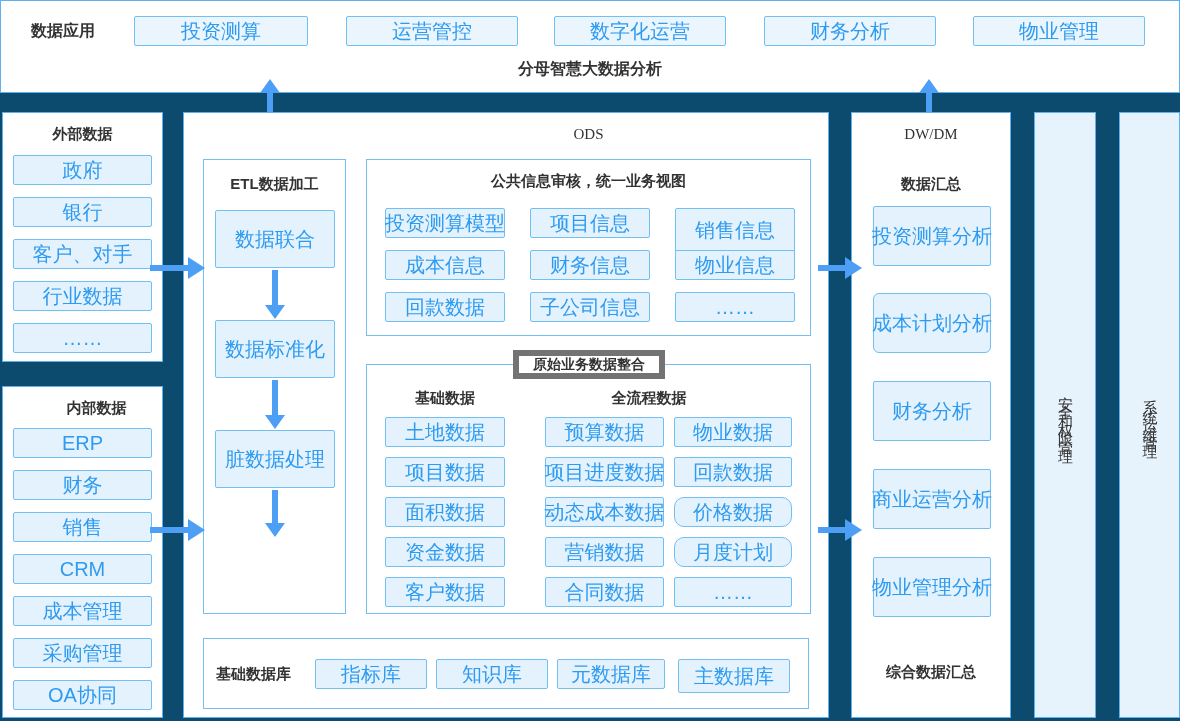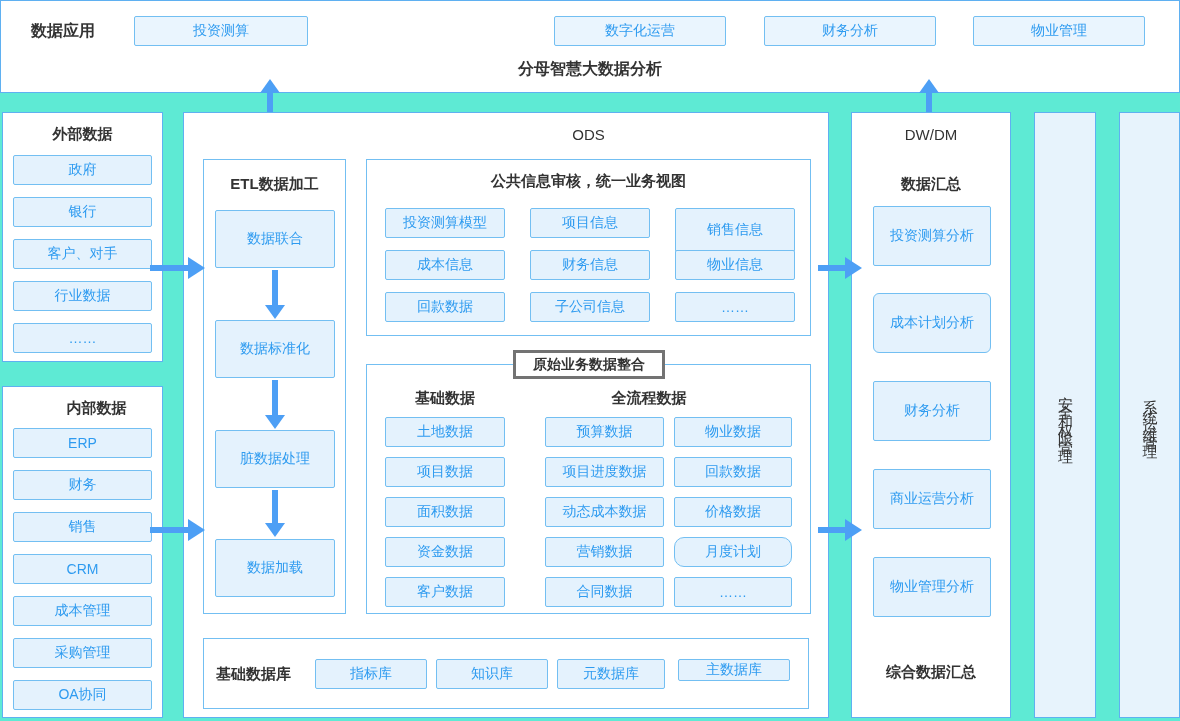--- a/index.html
+++ b/index.html
@@ -1,65 +1,68 @@
 <!DOCTYPE html>
 <html><head>
 <meta charset="utf-8">
 <style>
   * { margin:0; padding:0; box-sizing:border-box; }
   html,body { background:#000; }
   body { font-family:"Liberation Sans","DejaVu Sans",sans-serif; }
   .canvas {
-    position:relative; width:1180px; height:721px; background:#5eead4; overflow:hidden;
+    position:relative; width:1180px; height:721px; background:#0c4a6e; overflow:hidden;
   }
   .panel {
     position:absolute; background:#fff; border:1px solid #5FB0F1;
   }
   .bar {
     position:absolute; background:#E7F3FC; border:1px solid #5FB0F1;
     display:flex; align-items:center; justify-content:center;
   }
   .bar .vtext {
     writing-mode:vertical-rl; letter-spacing:9px; font-size:15px; color:#333;
   }
   .chip {
     position:absolute; background:#E4F2FD; border:1px solid #73BFF2; color:#2E9BF0;
-    font-size:14px; display:flex; align-items:center; justify-content:center;
+    font-size:20px; display:flex; align-items:center; justify-content:center;
     border-radius:2px; white-space:nowrap;
   }
   .chip.lite { background:#EAF5FE; }
   .subbox {
     position:absolute; background:#fff; border:1px solid #73BFF2;
   }
   .heading { position:absolute; color:#333; font-size:15px; font-weight:bold; white-space:nowrap; }
   .heading.center { left:0; right:0; text-align:center; }
-  .plain { font-weight:normal; }
+  .plain { font-weight:normal;font-family:Liberation Serif, serif; }
   .band-title { position:absolute; left:0; right:0; text-align:center; top:58px; font-size:16px; font-weight:bold; color:#333; }
   .band-label { position:absolute; left:30px; top:20px; font-size:16px; font-weight:bold; color:#333; }
   
   .shaft { position:absolute; background:#4D9FF5; }
   .head-up { position:absolute; width:0; height:0; border-left:10px solid transparent; border-right:10px solid transparent; border-bottom:14px solid #4D9FF5; }
   .head-down { position:absolute; width:0; height:0; border-left:10px solid transparent; border-right:10px solid transparent; border-top:14px solid #4D9FF5; }
   .head-right { position:absolute; width:0; height:0; border-top:11px solid transparent; border-bottom:11px solid transparent; border-left:17px solid #4D9FF5; }
   .title-chip {
-    position:absolute; background:#fff; border:3px solid #737373; color:#333;
+    position:absolute; background:#fff; border:6px solid #737373; color:#333;
     font-size:14px; font-weight:bold; display:flex; align-items:center; justify-content:center;
     z-index:3; white-space:nowrap;
   }
 </style>
 </head>
 <body>
 
 <div class="canvas">
 
   <div class="panel" style="left:0;top:0;width:1180px;height:93px;">
     <span class="band-label">数据应用</span>
     <div class="chip lite" style="left:133px;top:15px;width:174px;height:30px;">
         <span>投资测算</span>
       </div>
+    <div class="chip lite" style="left:345px;top:15px;width:172px;height:30px;">
+        <span>运营管控</span>
+      </div>
     <div class="chip lite" style="left:553px;top:15px;width:172px;height:30px;">
         <span>数字化运营</span>
       </div>
     <div class="chip lite" style="left:763px;top:15px;width:172px;height:30px;">
         <span>财务分析</span>
       </div>
     <div class="chip lite" style="left:972px;top:15px;width:172px;height:30px;">
         <span>物业管理</span>
       </div>
     <div class="band-title">分母智慧大数据分析</div>
@@ -155,23 +158,20 @@
         <div class="shaft" style="left:68px;top:220px;width:6px;height:36px;"></div>
         <div class="head-down" style="left:61px;top:255px;"></div>
       </div>
       <div class="chip" style="left:11px;top:270px;width:120px;height:58px;">
           <span>脏数据处理</span>
         </div>
       <div>
         <div class="shaft" style="left:68px;top:330px;width:6px;height:34px;"></div>
         <div class="head-down" style="left:61px;top:363px;"></div>
       </div>
-      <div class="chip" style="left:11px;top:379px;width:120px;height:58px;">
-          <span>数据加载</span>
-        </div>
     </div>
 
     <div class="subbox" style="left:182px;top:46px;width:445px;height:177px;">
       <div class="heading center" style="top:12px;">公共信息审核，统一业务视图</div>
       <div class="chip" style="left:18px;top:48px;width:120px;height:30px;">
           <span>投资测算模型</span>
         </div>
       <div class="chip" style="left:163px;top:48px;width:120px;height:30px;">
           <span>项目信息</span>
         </div>
@@ -233,21 +233,21 @@
         </div>
       <div class="chip" style="left:178px;top:212px;width:119px;height:30px;">
           <span>合同数据</span>
         </div>
       <div class="chip" style="left:307px;top:52px;width:118px;height:30px;">
           <span>物业数据</span>
         </div>
       <div class="chip" style="left:307px;top:92px;width:118px;height:30px;">
           <span>回款数据</span>
         </div>
-      <div class="chip" style="left:307px;top:132px;width:118px;height:30px;">
+      <div class="chip" style="left:307px;top:132px;width:118px;height:30px;border-radius:10px;">
           <span>价格数据</span>
         </div>
       <div class="chip" style="left:307px;top:172px;width:118px;height:30px;border-radius:10px;">
           <span>月度计划</span>
         </div>
       <div class="chip" style="left:307px;top:212px;width:118px;height:30px;">
           <span>……</span>
         </div>
     </div>
 
@@ -255,21 +255,21 @@
       <div class="heading" style="left:12px;top:26px;">基础数据库</div>
       <div class="chip" style="left:111px;top:20px;width:112px;height:30px;">
           <span>指标库</span>
         </div>
       <div class="chip" style="left:232px;top:20px;width:112px;height:30px;">
           <span>知识库</span>
         </div>
       <div class="chip" style="left:353px;top:20px;width:108px;height:30px;">
           <span>元数据库</span>
         </div>
-      <div class="chip" style="left:474px;top:20px;width:112px;height:22px;">
+      <div class="chip" style="left:474px;top:20px;width:112px;height:34px;">
           <span>主数据库</span>
         </div>
     </div>
   </div>
 
   <div class="panel" style="left:851px;top:112px;width:160px;height:606px;">
     <div class="heading center plain" style="top:13px;">DW/DM</div>
     <div class="heading center" style="top:62px;">数据汇总</div>
     <div class="chip" style="left:21px;top:93px;width:118px;height:60px;">
         <span>投资测算分析</span>

